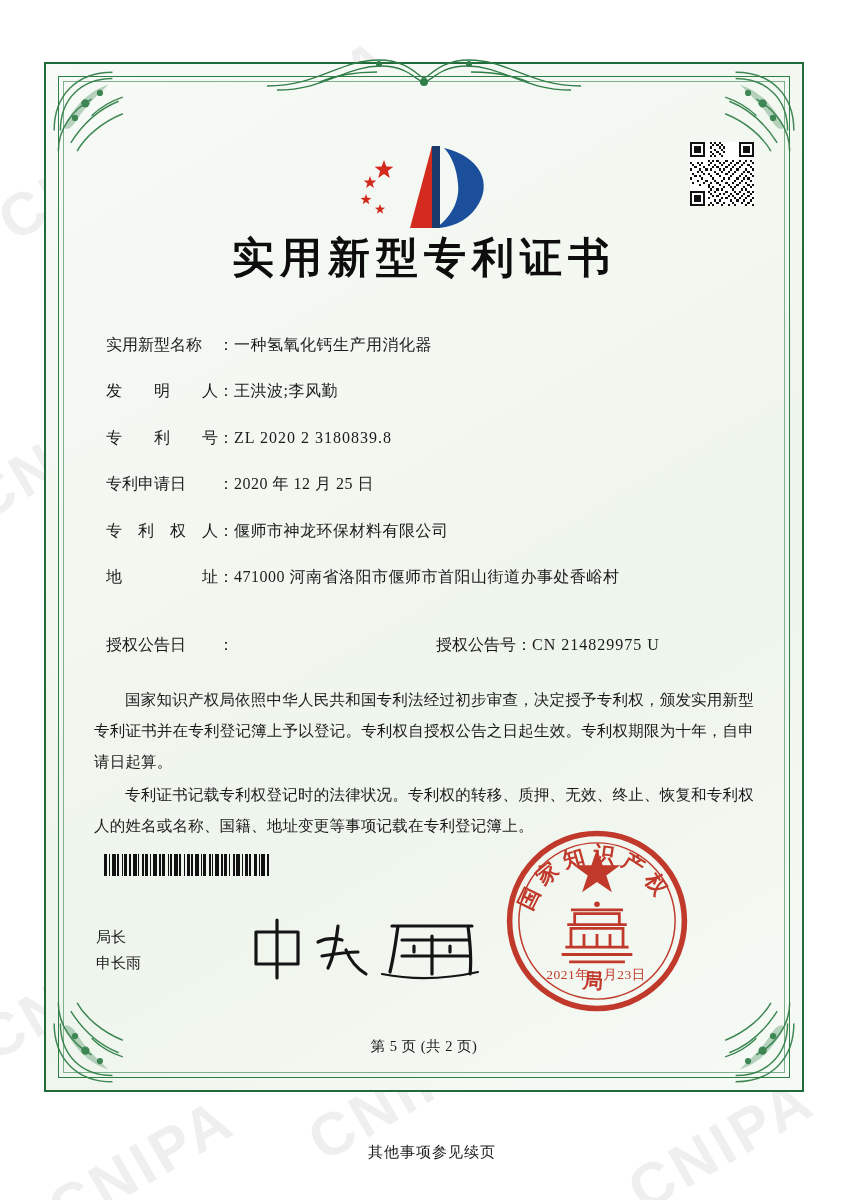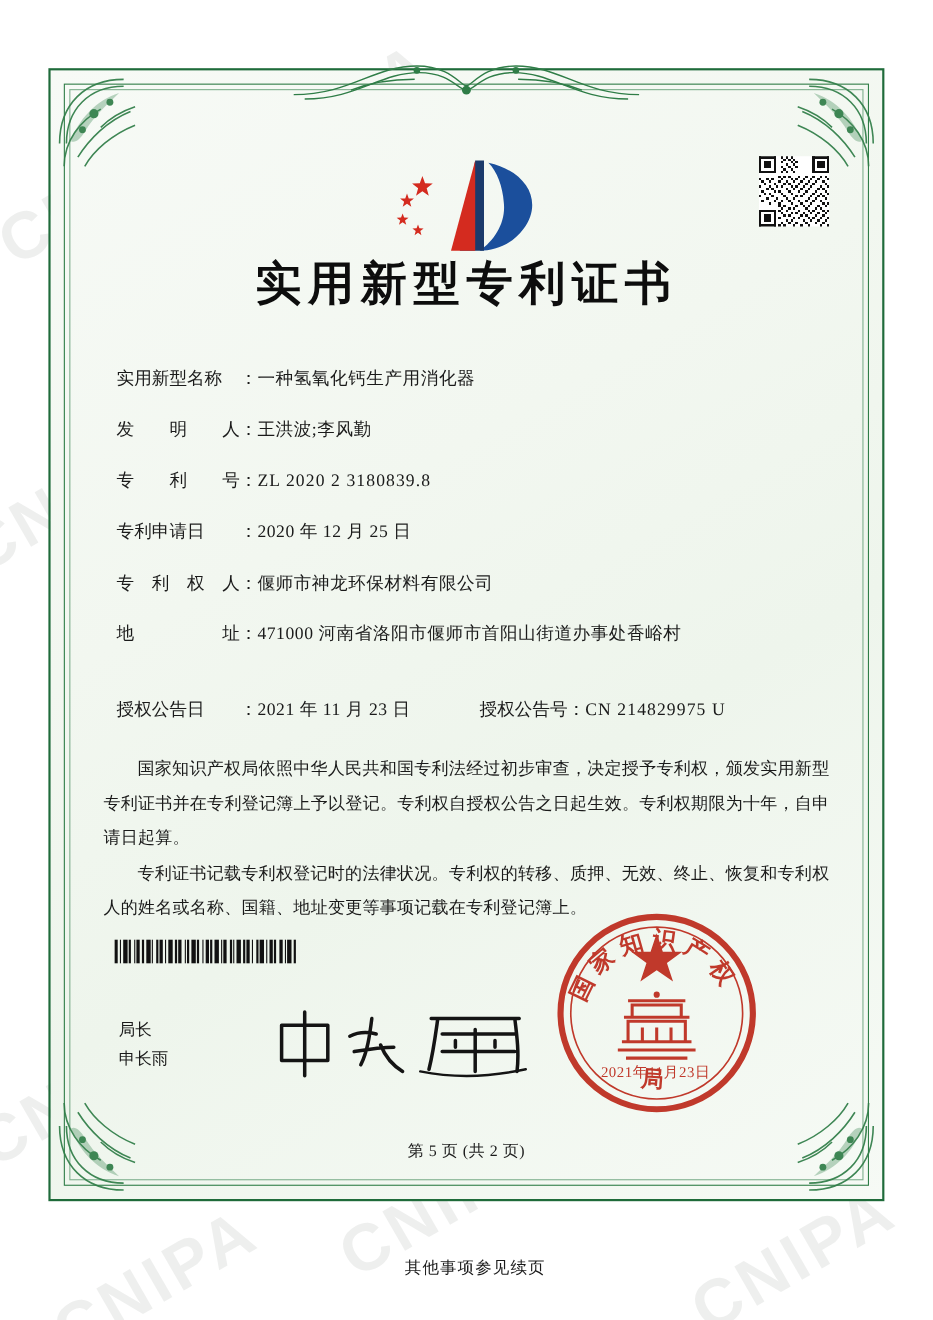--- a/index.html
+++ b/index.html
@@ -189,21 +189,21 @@
     height: 22px;
     display: flex;
     align-items: stretch;
     overflow: hidden;
   }
   .barcode i { display: block; background: #111; height: 100%; }
 
   
   .sign-block {
     position: absolute;
-    left: 16px;
+    left: 4px;
     bottom: 86px;
     font-size: 15px;
     line-height: 1.7;
   }
   .sign-script {
     position: absolute;
     left: 150px;
     bottom: 78px;
     width: 260px;
     height: 72px;
@@ -618,21 +618,20 @@
           <span>址</span>
         </div>
         <div style="flex:0 0 10px;">：</div>
         <div class="fv">471000 河南省洛阳市偃师市首阳山街道办事处香峪村</div>
       </div>
 
       <div class="row-split">
         <div class="seg1">
           <div class="fl">授权公告日</div>
           <div style="flex:0 0 10px;">：</div>
-          <div class="fv">2021 年 11 月 23 日</div>
         </div>
         <div class="seg2">
           <div class="fl2">授权公告号</div>
           <div style="flex:0 0 10px;">：</div>
           <div class="fv mono">CN 214829975 U</div>
         </div>
       </div>
 
     </div>
 

